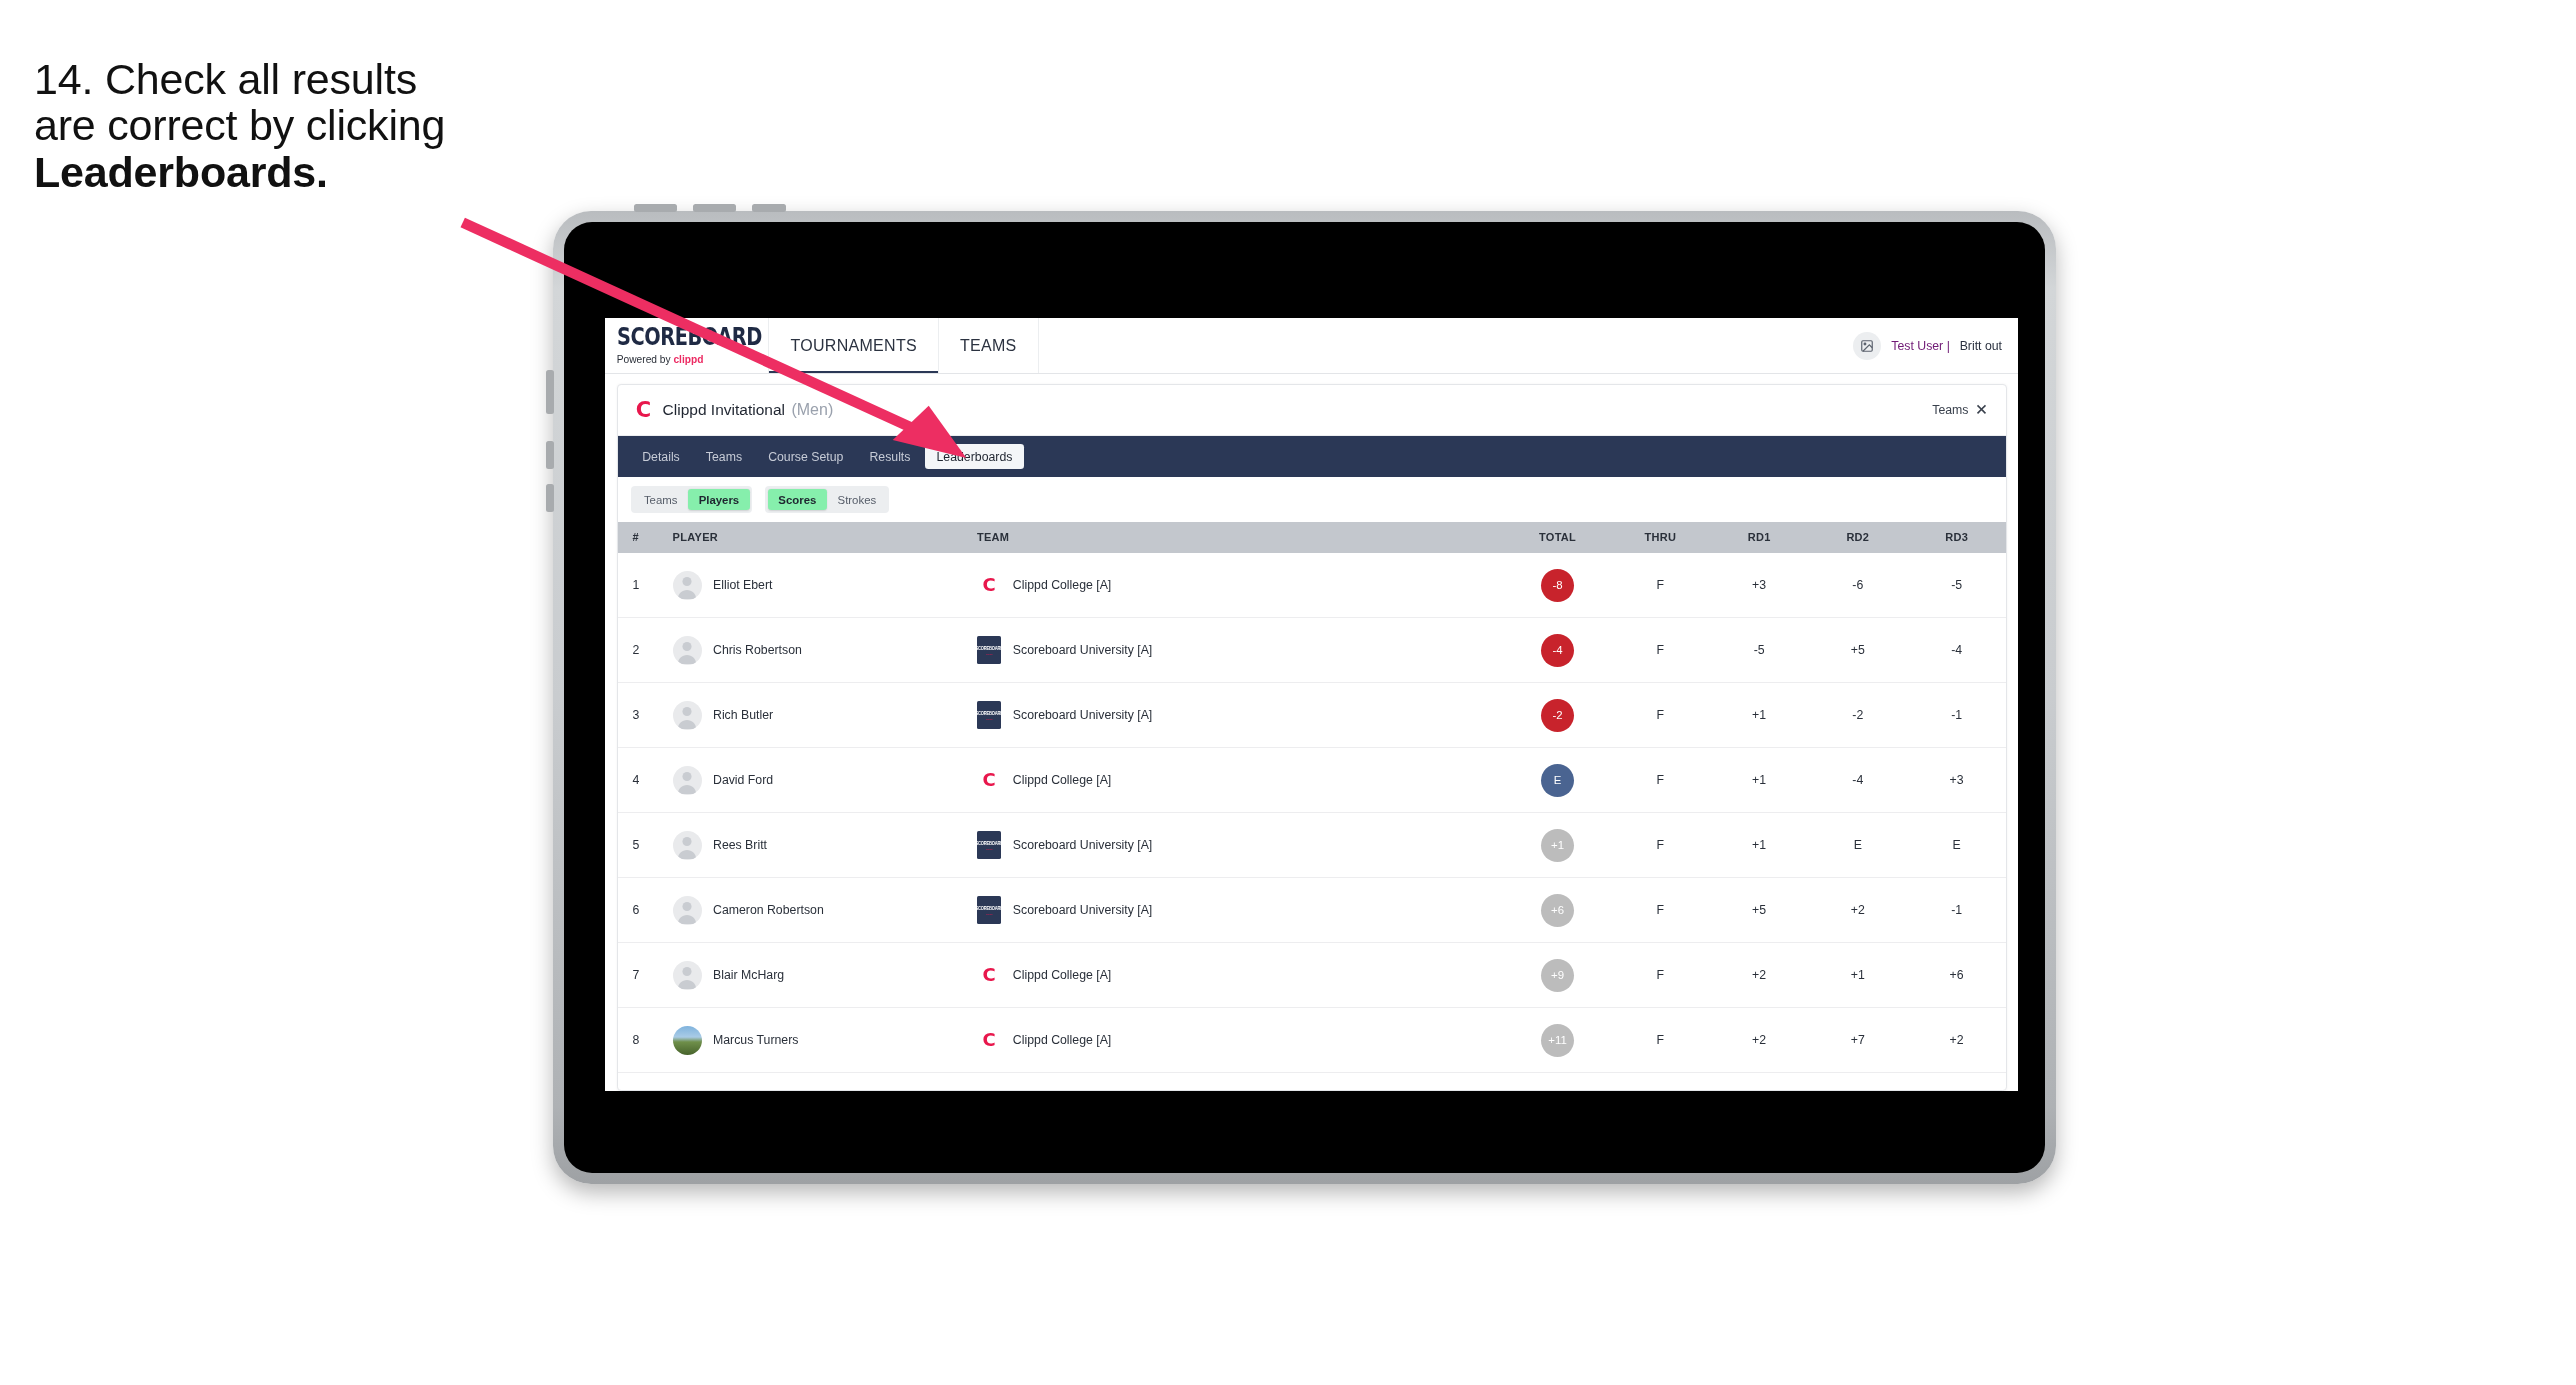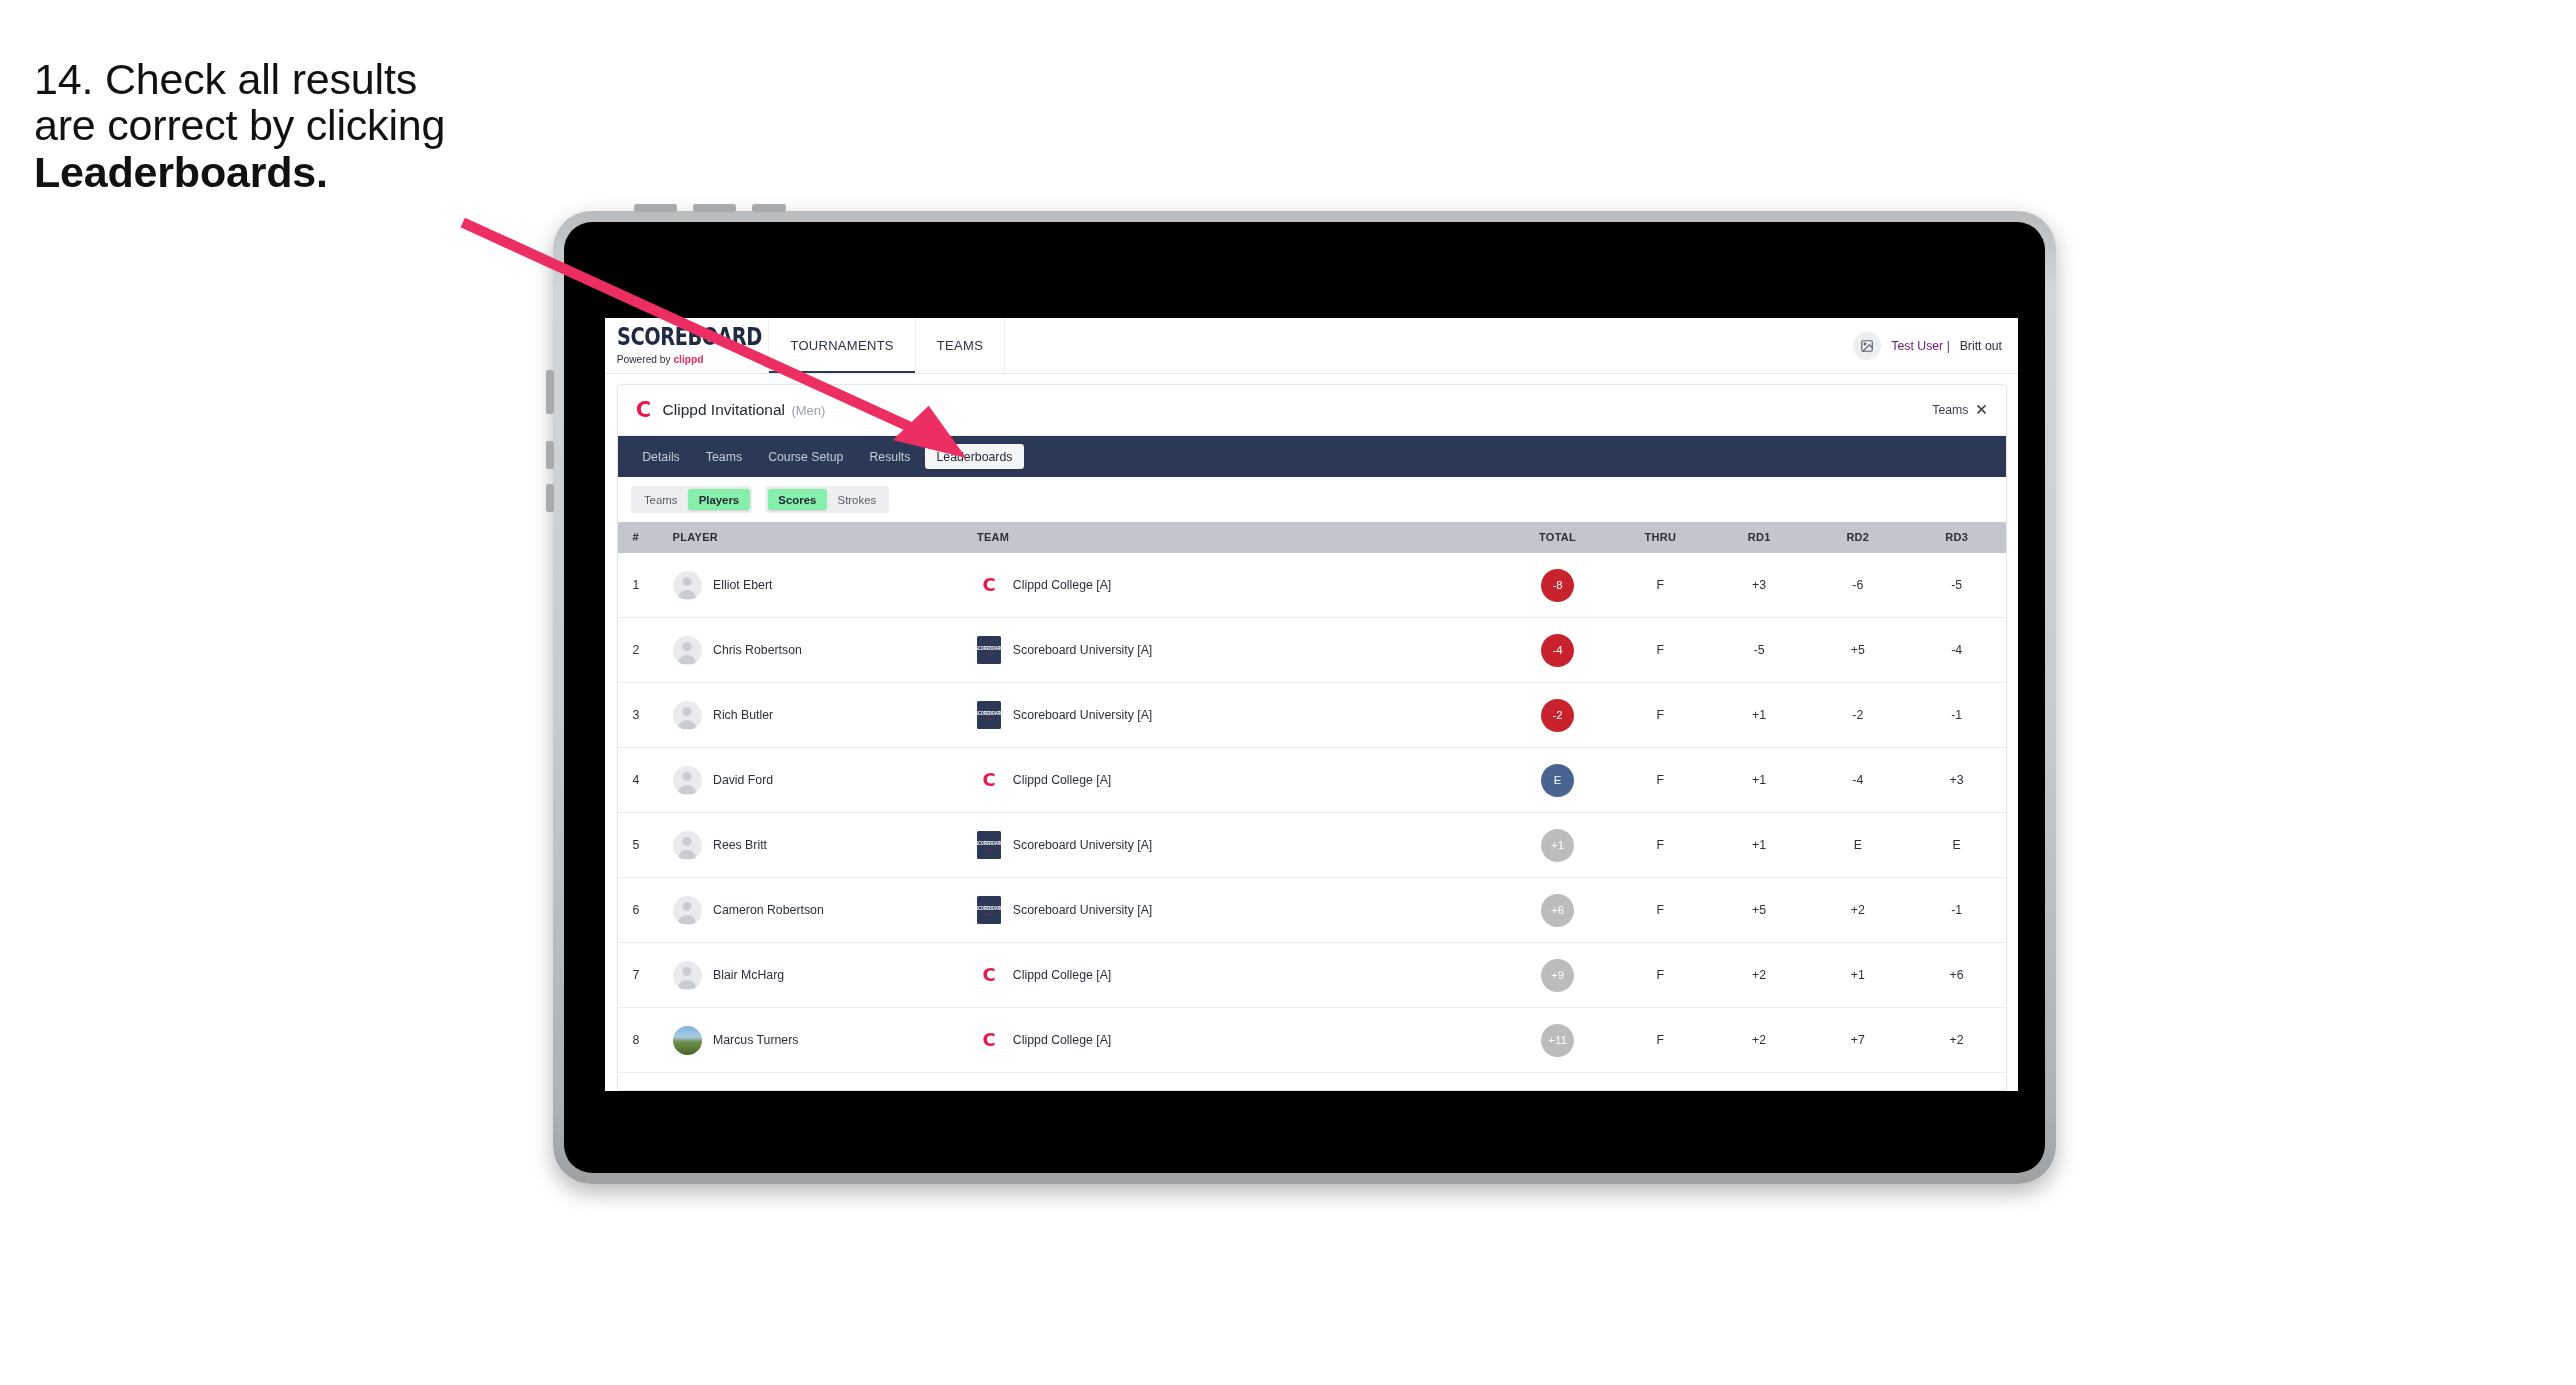--- a/index.html
+++ b/index.html
@@ -74,21 +74,21 @@
     color: #1f2a44; line-height: 1;
     transform: scaleY(1.18) scaleX(0.95); transform-origin: left center;
   }
   .logo-sub {
     margin-top: 7.4px; font-size: 10.2px; color: #2a2f38; line-height: 1;
   }
   .logo-sub .brand { color: #ec2a62; font-weight: 700; }
   .nav-tabs { display: flex; align-items: stretch; }
   .nav-tab {
     display: flex; align-items: center; padding: 8px 21px;
-    font-size: 13px; letter-spacing: 0.3px; color: #2b3240;
+    font-size: 16px; letter-spacing: 0.3px; color: #2b3240;
     border-right: 0.8px solid #eceef0;
     cursor: pointer; position: relative;
   }
   .nav-tab.active::after {
     content: ""; position: absolute; left: 0; right: 0; bottom: 0;
     height: 2.5px; background: #2b3856;
   }
   .topnav-right {
     margin-left: auto; display: flex; align-items: center;
     padding-right: 16.4px; gap: 9.8px;
@@ -114,21 +114,21 @@
   .tcard-head {
     height: 51px; display: flex; align-items: center;
     padding: 0 18px; border-bottom: 0.8px solid #edeef0;
   }
   .c-logo {
     font-family: "DejaVu Sans", sans-serif;
     font-weight: 700; font-size: 21px; color: #e8174c;
     margin-right: 11.4px; line-height: 1;
   }
   .t-title { font-size: 15.5px; color: #1f2530; }
-  .t-sub { font-size: 13px; color: #9aa1ad; margin-left: 6.5px; }
+  .t-sub { font-size: 16px; color: #9aa1ad; margin-left: 6.5px; }
   .cancel-wrap {
     margin-left: auto; display: flex; align-items: center; gap: 6.5px;
     font-size: 12.3px; color: #3a414d; cursor: pointer;
   }
   .cancel-x { font-size: 15.5px; line-height: 1; }
 
   
   .tabbar {
     height: 41px; background: #2b3856;
     display: flex; align-items: center; padding: 0 13px; gap: 3.3px;

